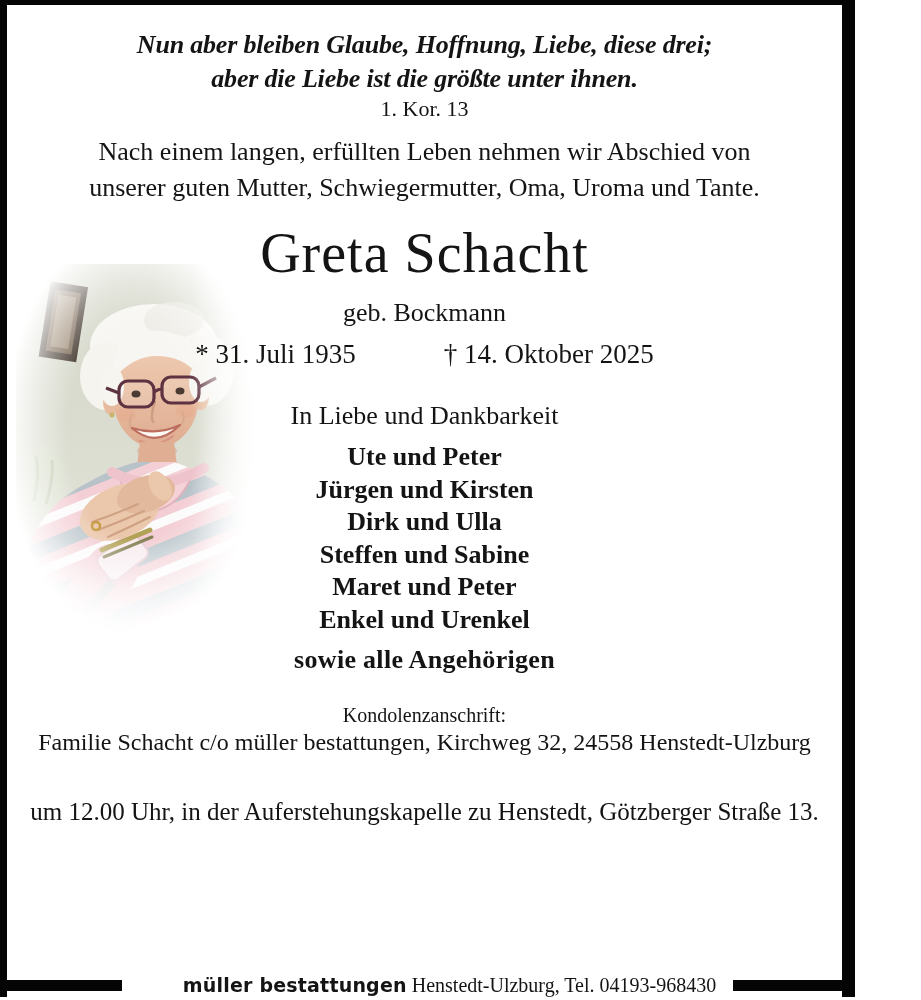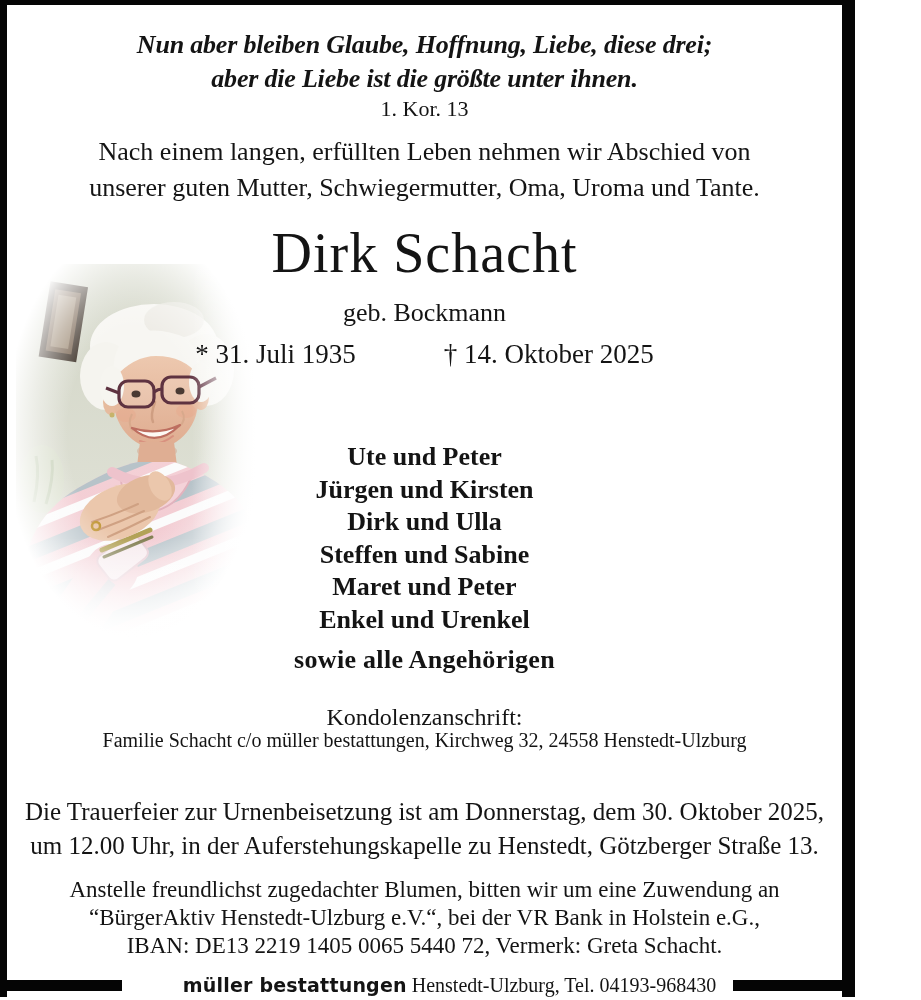--- a/index.html
+++ b/index.html
@@ -21,22 +21,22 @@
   .quote{top:28px;font-size:26px;font-weight:bold;font-style:italic;line-height:1.32;letter-spacing:-0.2px;}
   .quote-ref{top:96px;font-size:22px;}
   .intro{top:134px;font-size:26px;line-height:1.40;}
   .deceased-name{top:224px;font-size:56px;line-height:1.05;letter-spacing:1px;}
   .maiden{top:298px;font-size:26px;}
   .dates{top:339px;font-size:27px;}
   .dates .dates-row{display:inline-flex;gap:88px;text-align:right;}
   .tribute-heading{top:401px;font-size:26px;}
   .mourners{top:441px;font-size:26px;font-weight:bold;line-height:32.5px;}
   .closing{top:645px;font-size:26px;font-weight:bold;letter-spacing:0.3px;}
-  .condolence-label{top:704px;font-size:24px;}
-  .condolence-address{top:729px;font-size:20px;}
+  .condolence-label{top:704px;font-size:20px;}
+  .condolence-address{top:729px;font-size:24px;}
   .service{top:795px;font-size:25px;line-height:34px;}
   .donation{top:876px;font-size:23px;line-height:28px;}
   .nowrap{white-space:nowrap;}
 
   
   .footer{
     position:absolute;left:0;right:0;top:971px;height:29px;
     display:flex;align-items:center;
   }
   .footer-bar{height:11px;background:#050505;flex:1;}
@@ -203,53 +203,48 @@
     <div>Nun aber bleiben Glaube, Hoffnung, Liebe, diese drei;</div>
     <div>aber die Liebe ist die größte unter ihnen.</div>
   </div>
   <div class="center-block quote-ref">1. Kor. 13</div>
 
   <div class="center-block intro">
     <div class="nowrap">Nach einem langen, erfüllten Leben nehmen wir Abschied von</div>
     <div class="nowrap">unserer guten Mutter, Schwiegermutter, Oma, Uroma und Tante.</div>
   </div>
 
-  <div class="center-block deceased-name">Dirk Schacht</div>
+  <div class="center-block deceased-name">Greta Schacht</div>
   <div class="center-block maiden">geb. Bockmann</div>
 
   <div class="center-block dates">
     <span class="dates-row">
       <span>* 31. Juli 1935</span>
       <span>† 14. Oktober 2025</span>
     </span>
   </div>
 
+  <div class="center-block tribute-heading">In Liebe und Dankbarkeit</div>
   <div class="center-block mourners">
     <div>Ute und Peter</div>
     <div>Jürgen und Kirsten</div>
     <div>Dirk und Ulla</div>
     <div>Steffen und Sabine</div>
     <div>Maret und Peter</div>
     <div>Enkel und Urenkel</div>
   </div>
   <div class="center-block closing">sowie alle Angehörigen</div>
 
   <div class="center-block condolence-label">Kondolenzanschrift:</div>
   <div class="center-block condolence-address nowrap">Familie Schacht c/o müller bestattungen, Kirchweg 32, 24558 Henstedt-Ulzburg</div>
 
   <div class="center-block service">
-    <div class="nowrap">Die Trauerfeier zur Urnenbeisetzung ist am Donnerstag, dem 30. Oktober 2025,</div>
     <div class="nowrap">um 12.00 Uhr, in der Auferstehungskapelle zu Henstedt, Götzberger Straße 13.</div>
   </div>
 
-  <div class="center-block donation">
-    <div class="nowrap">Anstelle freundlichst zugedachter Blumen, bitten wir um eine Zuwendung an</div>
-    <div class="nowrap">“BürgerAktiv Henstedt-Ulzburg e.V.“, bei der VR Bank in Holstein e.G.,</div>
-    <div class="nowrap">IBAN: DE13 2219 1405 0065 5440 72, Vermerk: Greta Schacht.</div>
-  </div>
 
   <div class="footer">
     <div class="footer-bar"></div>
     <div class="footer-text">
       <span class="funeral-home">müller bestattungen</span>
       <span>Henstedt-Ulzburg, Tel. 04193-968430</span>
     </div>
     <div class="footer-bar"></div>
   </div>
 

